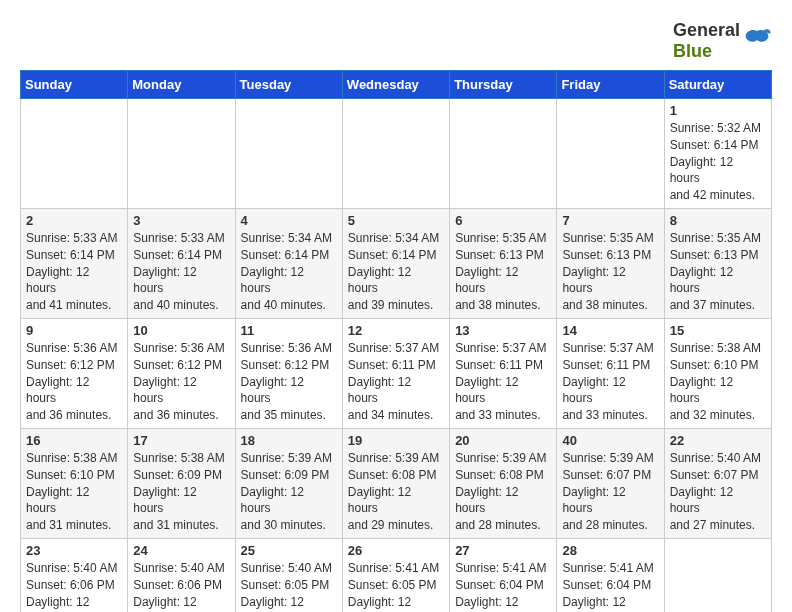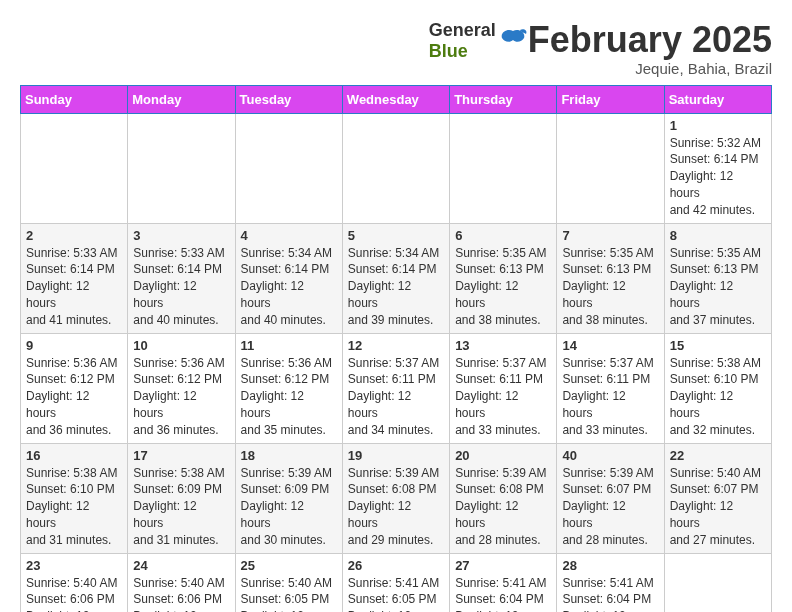--- a/index.html
+++ b/index.html
@@ -41,21 +41,21 @@
     .location {
       font-size: 15px;
       color: #555;
     }
     table {
       width: 100%;
       border-collapse: collapse;
       table-layout: fixed;
     }
     thead th {
-      background-color: #d946ef;
+      background-color: #1d4ed8;
       color: #fff;
       font-size: 13px;
       font-weight: bold;
       padding: 6px 4px;
       text-align: left;
       border: 1px solid #2a7ac7;
     }
     tbody td {
       border: 1px solid #ccc;
       vertical-align: top;
@@ -91,24 +91,20 @@
   <div class="logo">
     <div>
       <span class="logo-general">General</span><br>
       <span class="logo-blue">Blue</span>
     </div>
     <svg class="logo-bird" viewBox="0 0 30 30">
       <path d="M15 5 C20 2, 28 6, 26 12 C24 16, 18 17, 15 14 C12 17, 6 16, 4 12 C2 6, 10 2, 15 5Z" fill="#2a7ac7"></path>
       <path d="M22 4 C25 2, 30 4, 28 8 C26 6, 23 7, 22 4Z" fill="#2a7ac7"></path>
     </svg>
   </div>
-  <div class="title-block">
-    <div class="month-title">February 2025</div>
-    <div class="location">Jequie, Bahia, Brazil</div>
-  </div>
 </div>
 
 <table>
   <thead>
     <tr>
     <th>Sunday</th>
         <th>Monday</th>
         <th>Tuesday</th>
         <th>Wednesday</th>
         <th>Thursday</th>

